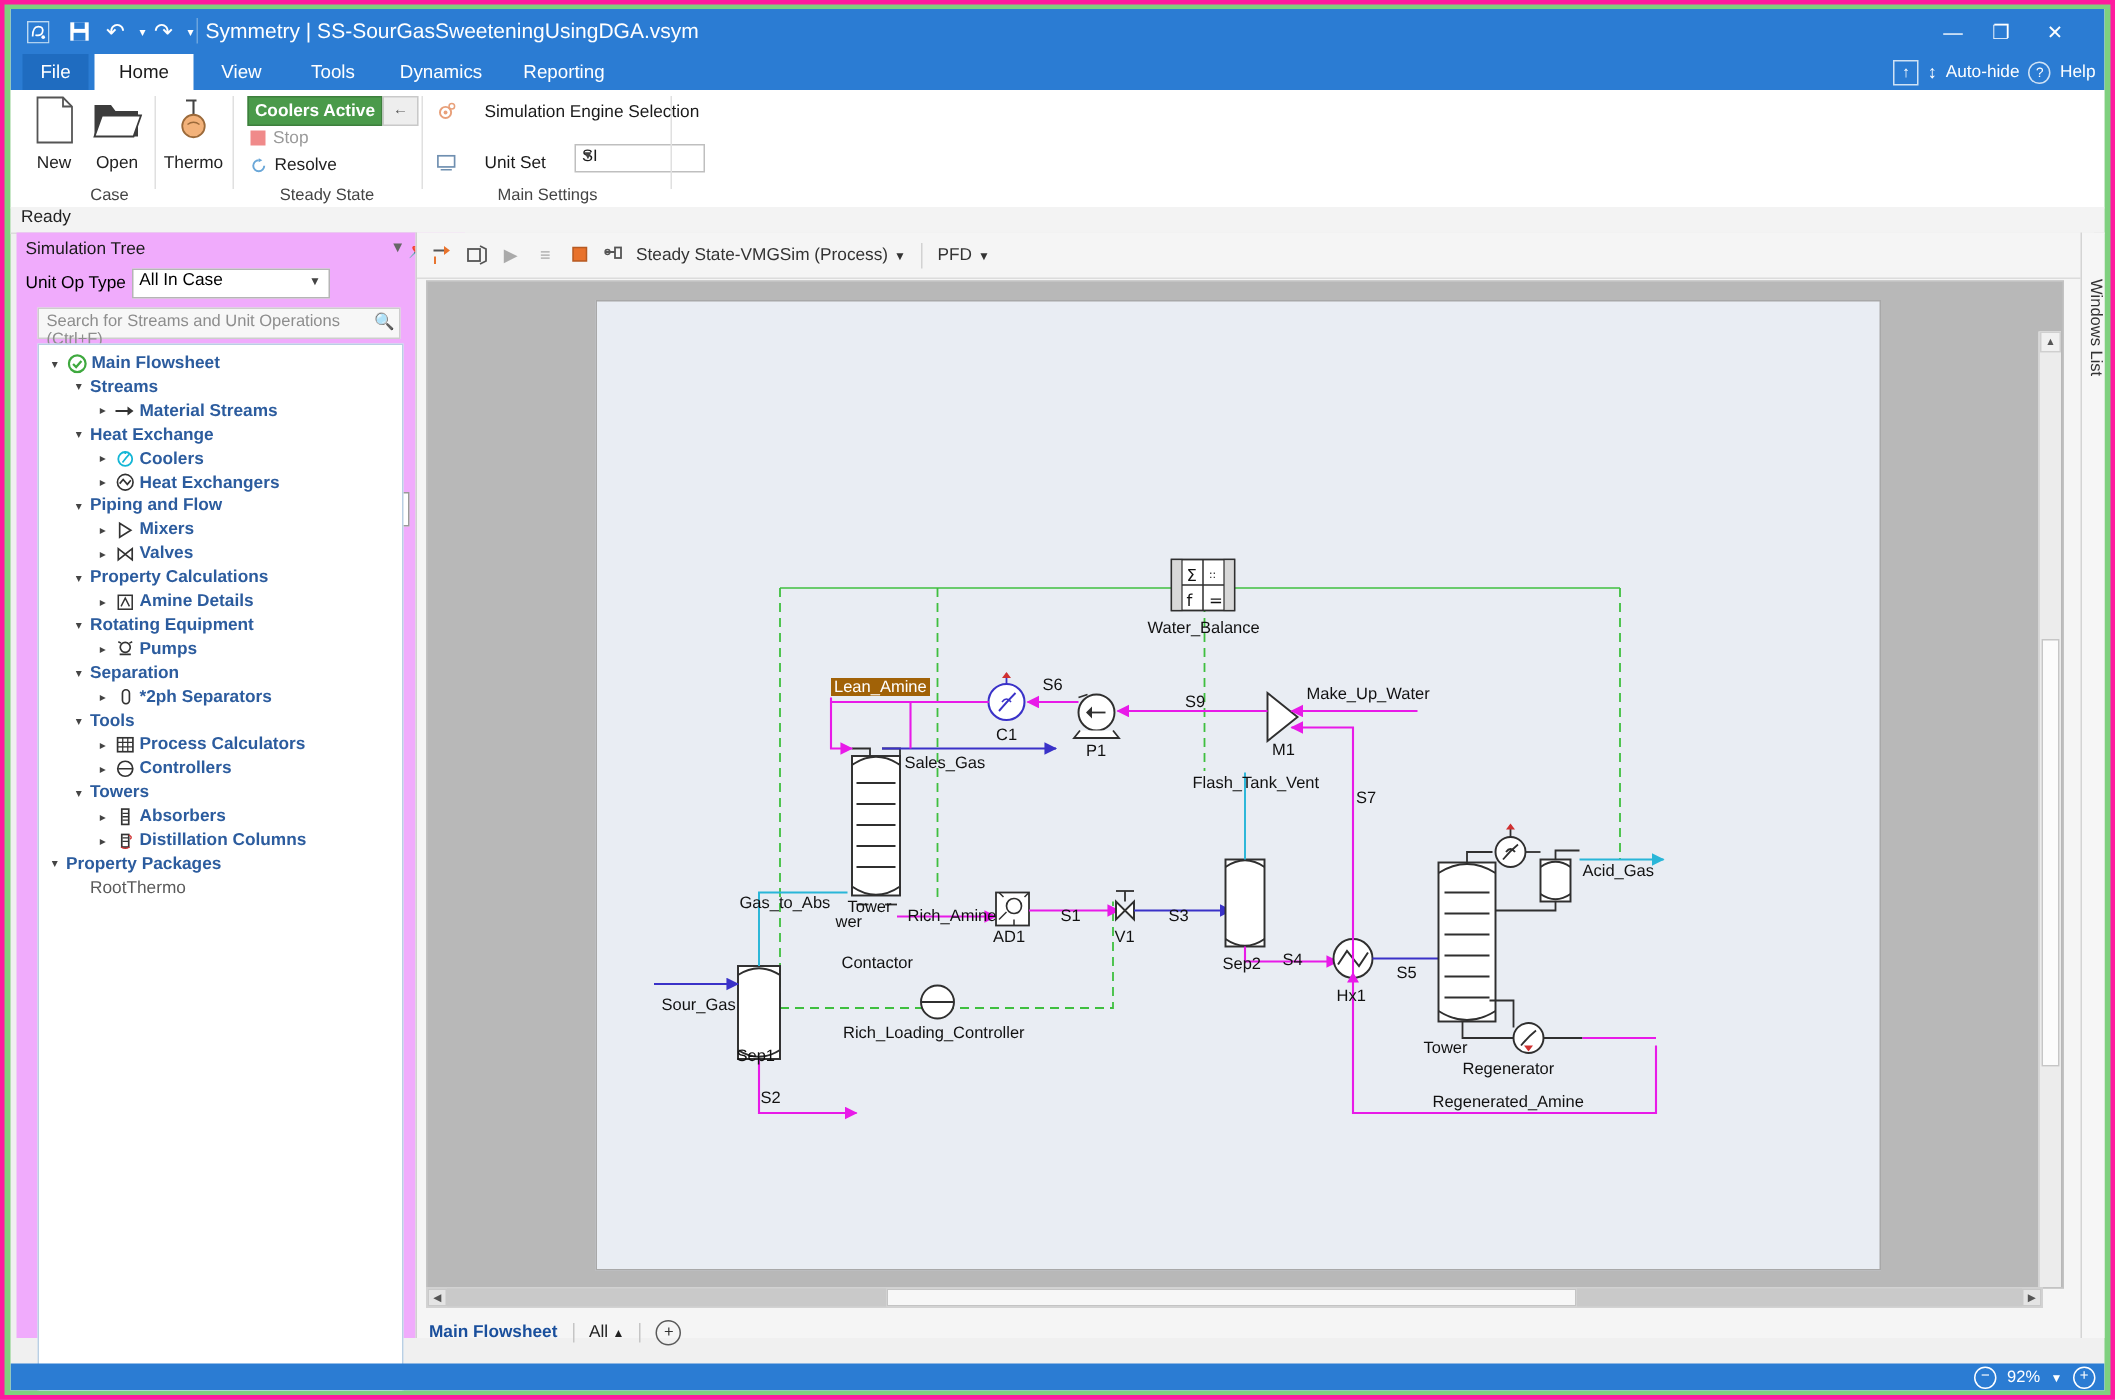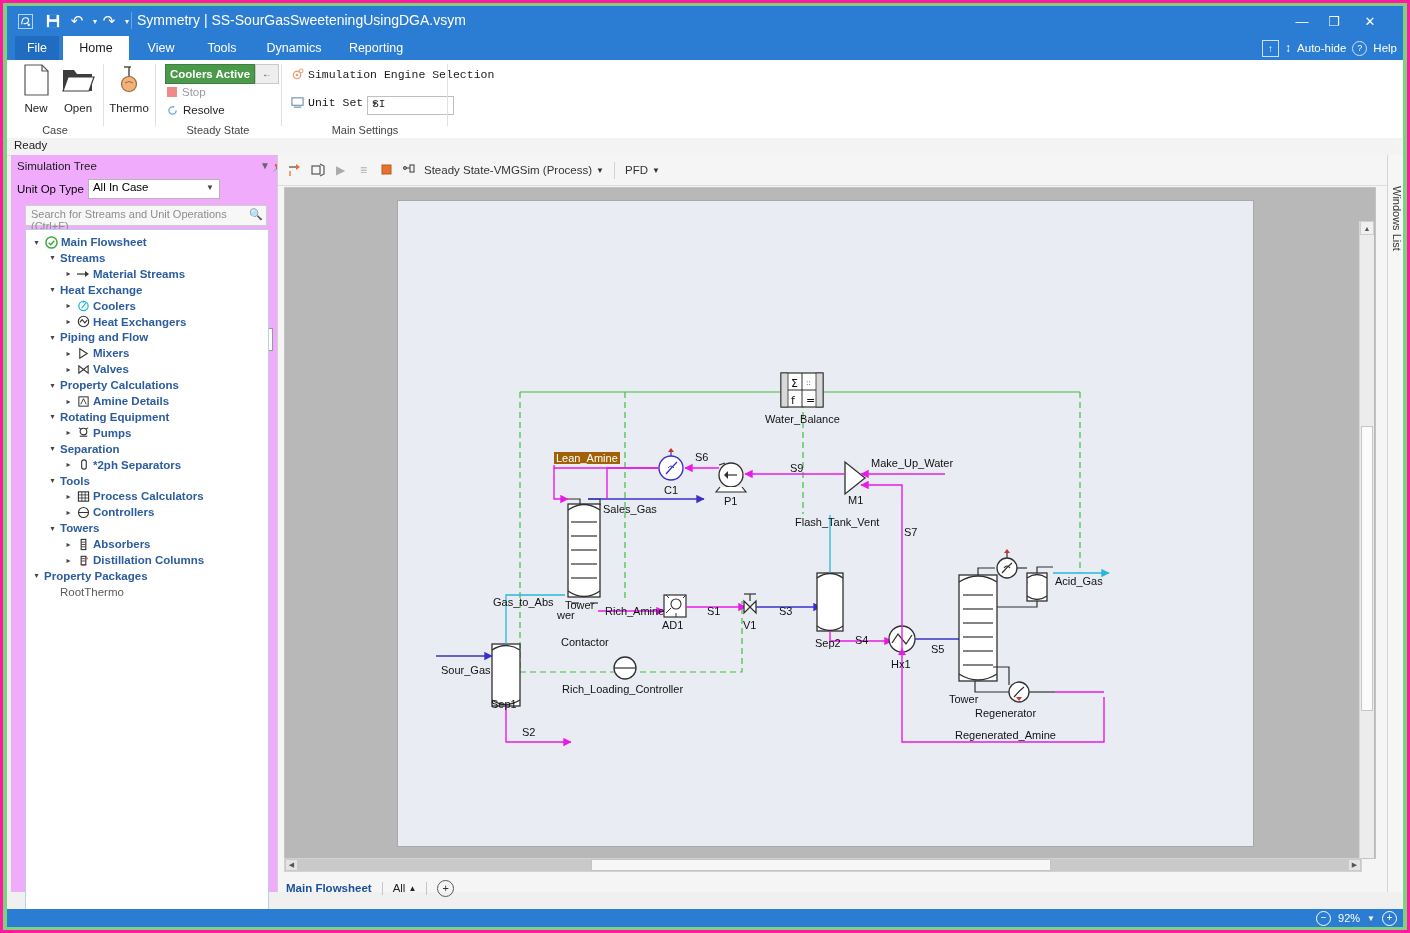--- a/index.html
+++ b/index.html
@@ -33,21 +33,21 @@
   .rgroup .gtitle{position:absolute;bottom:2px;width:100%;text-align:center;font-size:11px;color:#444;}
   .rsep{position:absolute;top:4px;width:1px;height:62px;background:#e0e0e0;}
   .bigbtn{position:absolute;top:4px;width:46px;text-align:center;}
   .bigbtn .lbl{font-size:11.5px;color:#222;margin-top:2px;}
 
   .solver-pill{position:absolute;left:8px;top:4px;width:88px;height:18px;background:#4a9a4a;color:#fff;font-size:11.5px;font-weight:bold;line-height:18px;text-align:center;border:1px solid #3d7f3d;}
   .solver-arrow{position:absolute;left:98px;top:4px;width:22px;height:18px;background:#eee;border:1px solid #c9c9c9;font-size:10px;line-height:17px;text-align:center;color:#555;}
   .minirow{position:absolute;font-size:11.5px;display:flex;align-items:center;gap:5px;}
   .sq{width:10px;height:10px;display:inline-block;}
 
-  .msrow{position:absolute;font-size:11.5px;color:#1a1a1a;display:flex;align-items:flex-start;gap:4px;white-space:nowrap;font-family:Liberation Mono, monospace;}
+  .msrow{position:absolute;font-size:11.5px;color:#1a1a1a;display:flex;align-items:flex-end;gap:19px;white-space:nowrap;}
   .unitsel{width:85px;height:17px;border:1px solid #bfbfbf;background:#fff;font-size:11px;position:relative;}
   .unitsel span{position:absolute;left:4px;top:1px;}
   .unitsel .cv{position:absolute;right:5px;top:2px;font-size:8px;color:#444;}
 
   
   #readybar{position:absolute;left:0;top:132px;width:1396px;height:17px;background:#f3f3f3;border-bottom:1px solid #dcdcdc;font-size:11.5px;color:#222;}
   #readybar span{position:absolute;left:7px;top:1px;}
 
   
   #leftpanel{position:absolute;left:4px;top:149px;width:268px;height:737px;background:#f0abfc;padding-left:31px;}
@@ -153,21 +153,21 @@
   <div id="ribbon-right">
     <span class="rr-ico">↑</span>
     <span style="font-size:12px;">↕</span>
     <span>Auto-hide</span>
     <span style="display:inline-flex;align-items:center;justify-content:center;width:13px;height:13px;border:1px solid #cfe2f5;border-radius:50%;font-size:9px;">?</span>
     <span>Help</span>
   </div>
 
   <div id="ribbon">
 
-    <div class="rgroup" style="left:0;width:96px;">
+    <div class="rgroup" style="left:0;width:96px;padding-left:12px;">
       <div class="bigbtn" style="left:6px;">
         <svg width="30" height="32" viewBox="0 0 30 32">
             <path d="M4 1 H21 L27 7 V31 H4 Z" fill="#fff" stroke="#555" stroke-width="1.2"></path>
             <path d="M21 1 V7 H27" fill="none" stroke="#555" stroke-width="1.2"></path>
           </svg>
         <div class="lbl">New</div>
       </div>
       <div class="bigbtn" style="left:48px;">
         <svg width="34" height="32" viewBox="0 0 34 32">
             <path d="M2 6 H13 L16 10 H31 V27 H2 Z" fill="#3c3c3c"></path>
@@ -690,21 +690,21 @@
           <div class="dlbl" style="left: 458px; top: 431px;">V1</div>
           <div class="dlbl" style="left: 570px; top: 446px;">S4</div>
           <div class="dlbl" style="left: 646px; top: 455px;">S5</div>
           <div class="dlbl" style="left: 530px; top: 449px; text-align: right;">Sep2</div>
           <div class="dlbl" style="left: 606px; top: 470px;">Hx1</div>
           <div class="dlbl" style="left: 156px; top: 476px;">Sour_Gas</div>
           <div class="dlbl" style="left: 277px; top: 495px;">Rich_Loading_Controller</div>
           <div class="dlbl" style="left: 206px; top: 510px;">Sep1</div>
           <div class="dlbl" style="left: 664px; top: 505px;">Tower</div>
           <div class="dlbl" style="left: 690px; top: 519px;">Regenerator</div>
-          <div class="dlbl" style="left: 222px; top: 538px; padding-left: 15px;">S2</div>
+          <div class="dlbl" style="left: 222px; top: 538px;">S2</div>
           <div class="dlbl" style="left: 670px; top: 541px;">Regenerated_Amine</div>
         </div>
 
       <div id="vscroll">
         <div class="ar" style="top:0;">▲</div>
         <div id="vthumb"></div>
 
       </div>
     </div>
 

